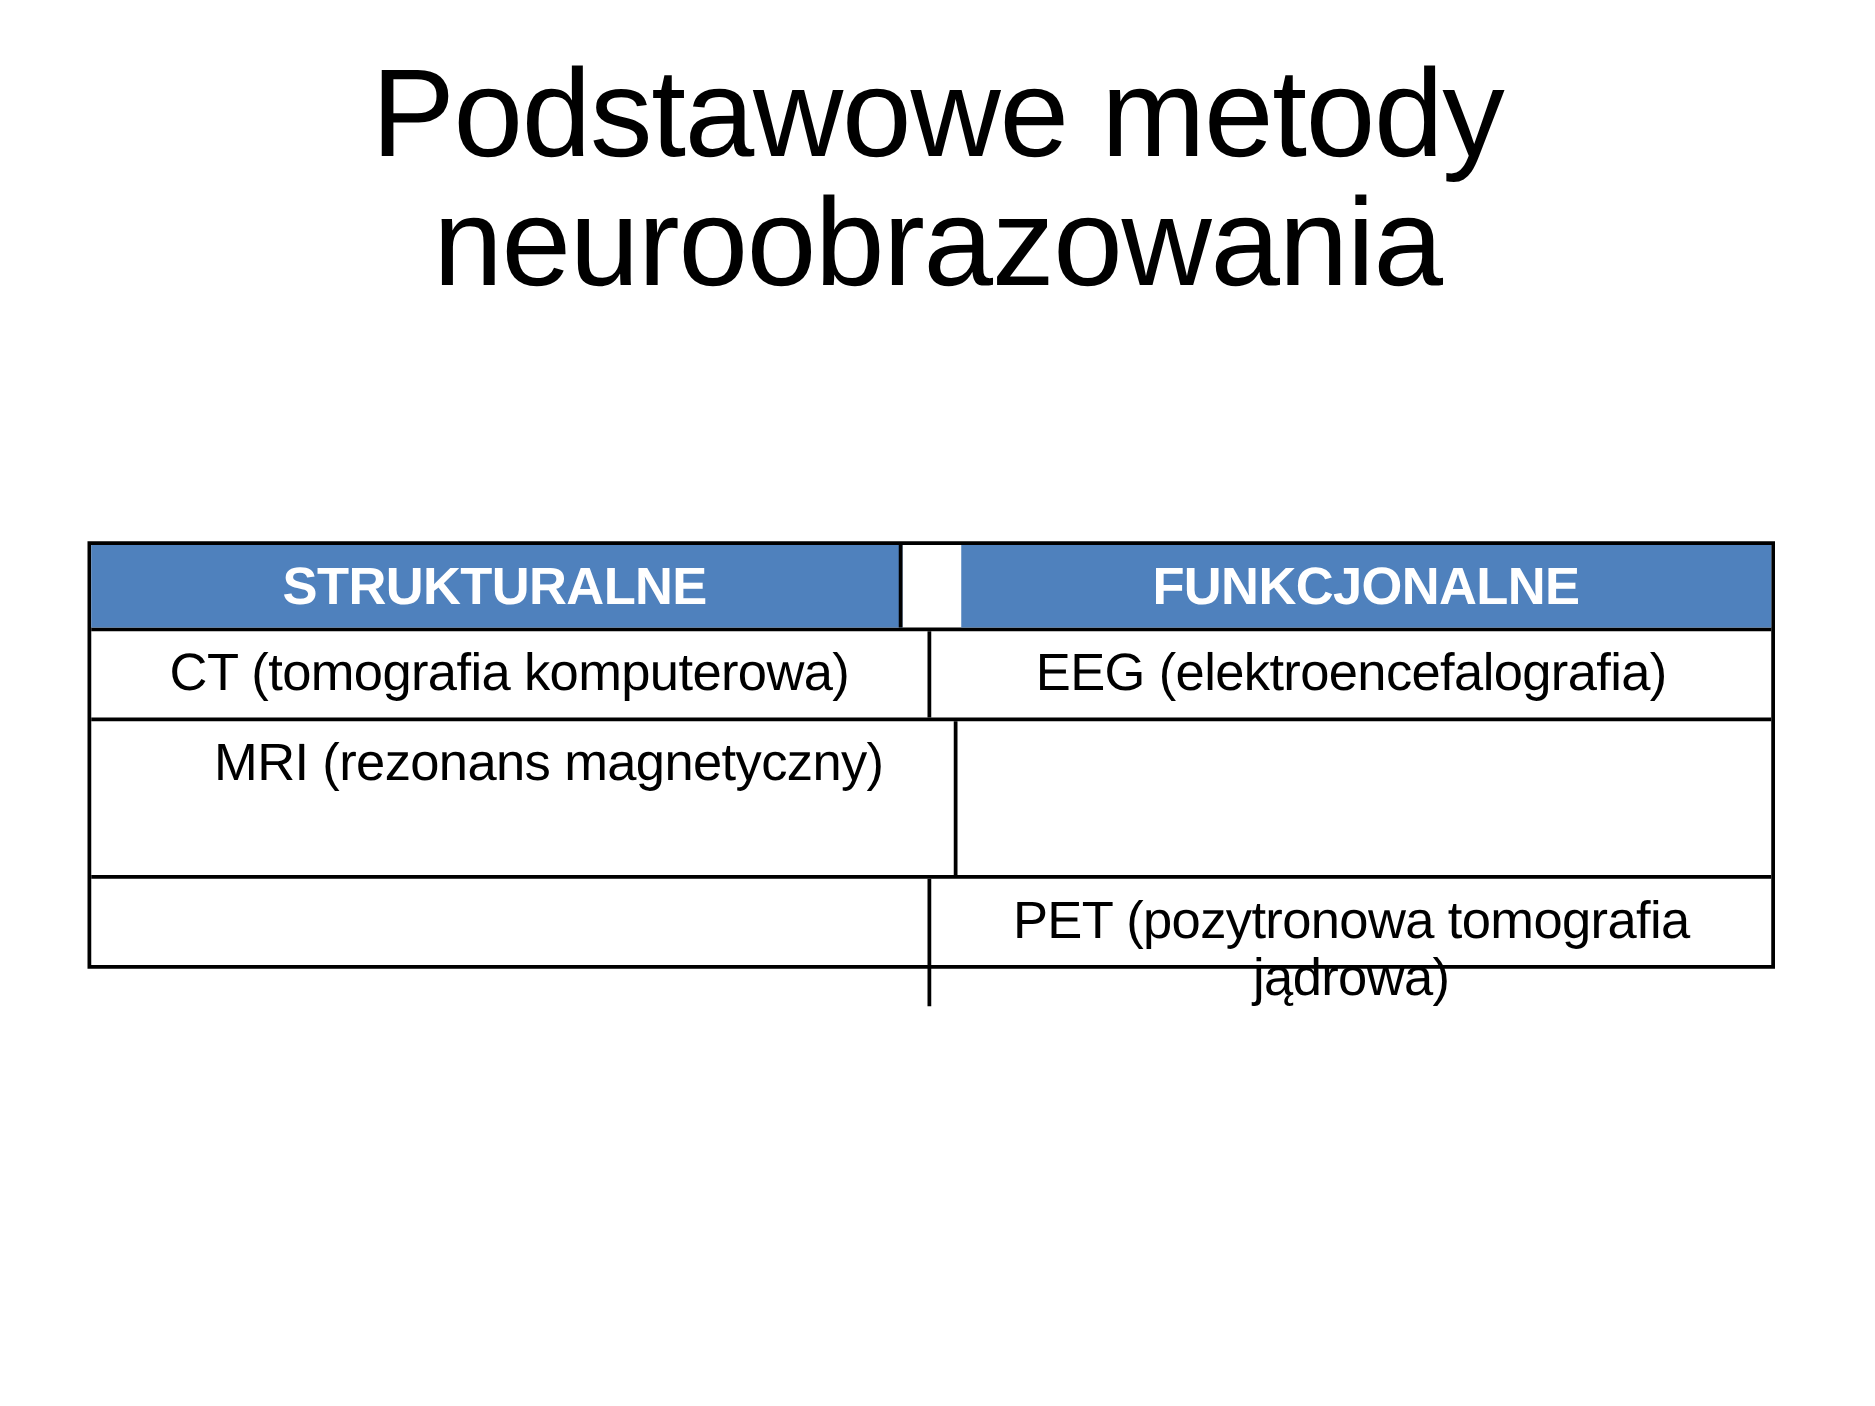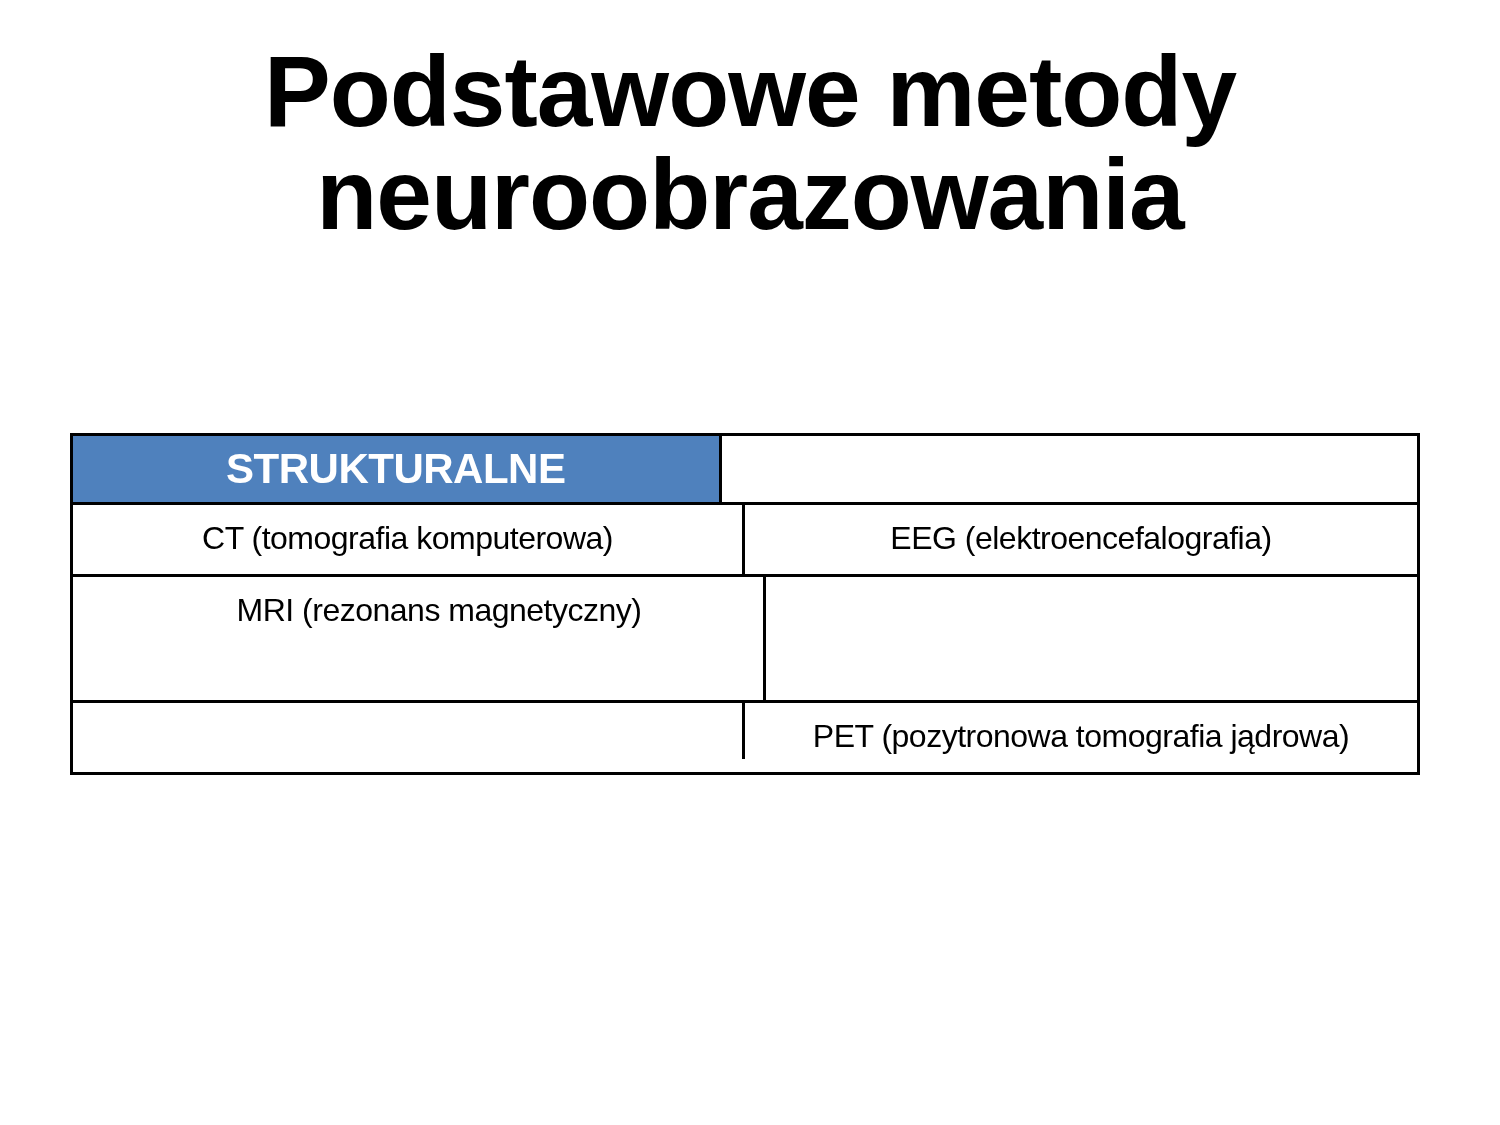--- a/index.html
+++ b/index.html
@@ -19,21 +19,21 @@
   }
   .slide-title {
     position: absolute;
     top: 40px;
     left: 0;
     width: 100%;
     text-align: center;
     color: #000000;
     font-size: 100px;
     line-height: 103px;
-    font-weight: 700;
+    font-weight: 400;
     letter-spacing: -1px;
   }
   .method-table {
     position: absolute;
     left: 70px;
     top: 433px;
     width: 1350px;
     height: 342px;
     border: 3px solid #000000;
     background: #ffffff;
@@ -42,21 +42,21 @@
     display: grid;
     grid-template-columns: 1fr 1fr;
     width: 100%;
   }
   .t-row.header-row   { height: 69px;  border-bottom: 3px solid #000000; gap: 47px; }
   .t-row.row-1        { height: 72px;  border-bottom: 3px solid #000000; }
   .t-row.row-2        { height: 126px; border-bottom: 3px solid #000000; padding-left: 42px; }
   .t-row.row-3        { height: 56px; }
   .t-cell {
     text-align: center;
-    font-size: 32px;
+    font-size: 42px;
     line-height: 46px;
     color: #000000;
     padding: 10px 8px 0 8px;
     overflow: visible;
     letter-spacing: -0.5px;
   }
   .t-cell.left { border-right: 3px solid #000000; }
   .header-row .t-cell {
     background: #4F81BD;
     color: #ffffff;
@@ -72,20 +72,21 @@
 <body>
 
 <div class="slide">
 
   <div class="slide-title">Podstawowe metody neuroobrazowania</div>
 
   <div class="method-table">
 
     <div class="t-row header-row">
       <div class="t-cell left">STRUKTURALNE</div>
+      <div class="t-cell">FUNKCJONALNE</div>
     </div>
 
     <div class="t-row row-1">
       <div class="t-cell left">CT (tomografia komputerowa)</div>
       <div class="t-cell">EEG (elektroencefalografia)</div>
     </div>
 
     <div class="t-row row-2">
       <div class="t-cell left">MRI (rezonans magnetyczny)</div>
     </div>

